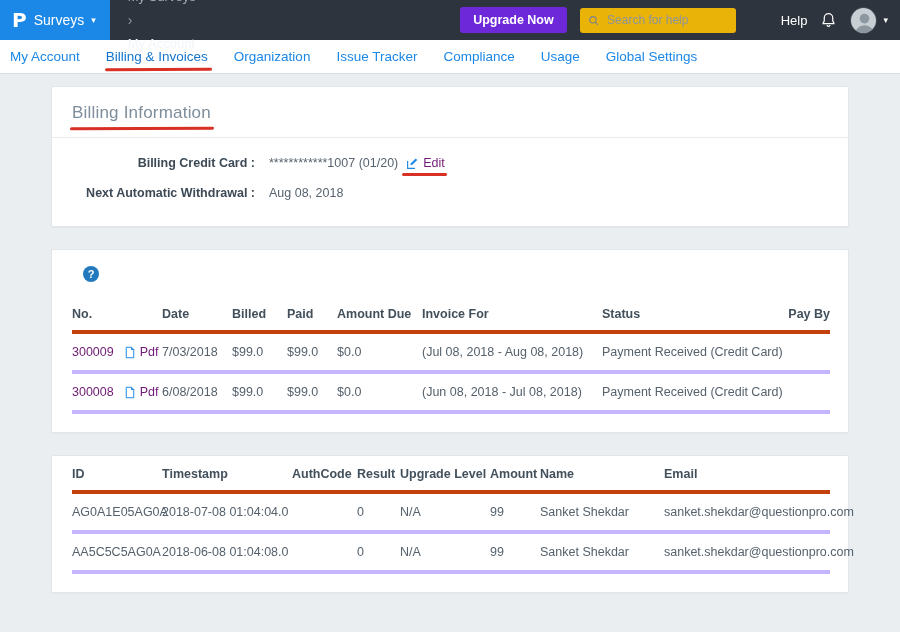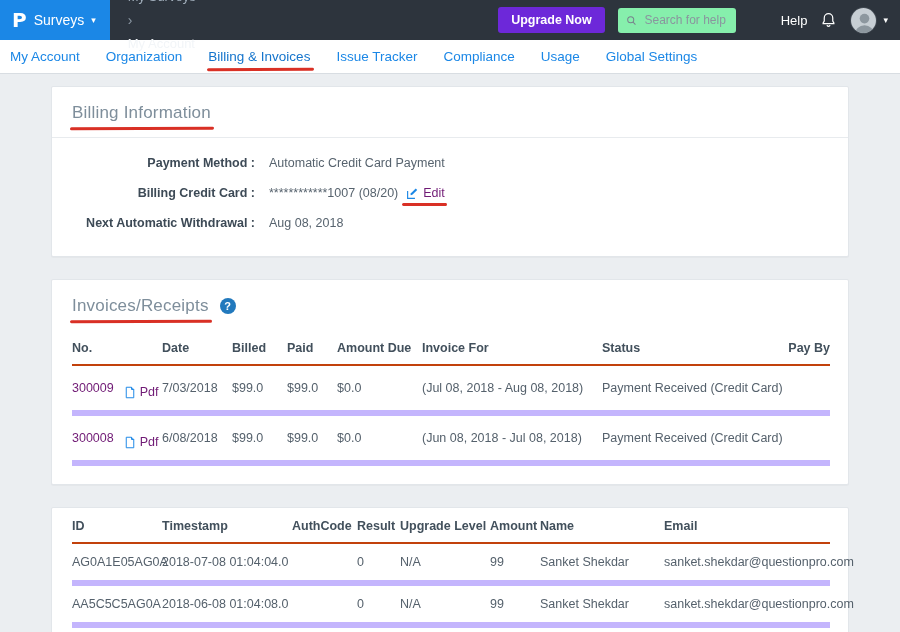--- a/index.html
+++ b/index.html
@@ -29,21 +29,21 @@
   .crumb { color:#a3b0bd; cursor:pointer; }
   .crumb.current { color:#f2f5f8; cursor:default; }
   .crumb-sep { color:#8d99a5; font-size:14px; line-height:1; }
   .topbar-right { margin-left:auto; display:flex; align-items:center; gap:13px; padding-right:12px; }
   .upgrade-btn {
     background:#6d28d9; color:#fff; border:none; border-radius:3px;
     font-size:12.5px; font-weight:bold; padding:6px 13px; cursor:pointer;
     font-family:inherit;
   }
   .searchbox {
-    background:#86efac; border-radius:3px; height:25px; width:118px;
+    background:#eab308; border-radius:3px; height:25px; width:156px;
     display:flex; align-items:center; gap:6px; padding:0 8px; cursor:text;
   }
   .search-input {
     border:none; outline:none; width:100%; font-size:12px; color:#3c4650;
     font-family:inherit; background:transparent;
   }
   .search-input::placeholder { color:#8a959e; }
   .help-link { color:#fff; font-size:13px; cursor:pointer;padding-left:32px; }
   .bell { display:flex; align-items:center; cursor:pointer; }
   .avatar-wrap { display:flex; align-items:center; gap:6px; cursor:pointer; }
@@ -104,29 +104,29 @@
     display:flex; align-items:center; gap:8px;
   }
   .edit-wrap { position:relative; display:inline-flex; align-items:center; gap:4px; cursor:pointer; }
   .link { color:#701a75; cursor:pointer; }
 
   
   .table-wrap { padding:2px 20px 18px 20px; }
   table.grid { width:100%; border-collapse:collapse; table-layout:fixed; }
   .grid th {
     text-align:left; font-weight:bold; color:#42505c; font-size:12.5px;
-    padding:9px 6px 9px 0; border-bottom:2px solid #c2410c; white-space:nowrap;
+    padding:9px 6px 9px 0; border-bottom:4px solid #c2410c; white-space:nowrap;
   }
   .grid td {
     color:#55616c; font-size:12.5px; padding:11px 6px 11px 0;
-    border-bottom:6px solid #c4b5fd; white-space:nowrap;
+    border-bottom:4px solid #c4b5fd; white-space:nowrap;
   }
   .grid .right { text-align:right; padding-right:0; }
   .no-cell { display:flex; align-items:center; gap:10px; }
-  .pdf-link { display:inline-flex; align-items:center; gap:4px; cursor:pointer;margin-top:8px; }
+  .pdf-link { display:inline-flex; align-items:center; gap:4px; cursor:pointer; }
 </style>
 </head>
 <body>
 
 <div class="page">
 
   <header class="topbar">
     <div class="brand">
       <span class="logo">P</span>
       <span class="brand-label">Surveys</span>
@@ -167,51 +167,45 @@
             <path d="M4 27a10 9 0 0 1 20 0z" fill="#8d979f"></path>
           </svg>
         </span>
         <span class="caret">▾</span>
       </div>
     </div>
   </header>
 
   <nav class="subnav">
     <a class="tab">My Account</a>
-    <a class="tab">Organization</a>
     <a class="tab active">
       <span class="tab-text">Billing &amp; Invoices</span>
       <span class="red-underline tab-underline"></span>
     </a>
+    <a class="tab">Organization</a>
     <a class="tab">Issue Tracker</a>
     <a class="tab">Compliance</a>
     <a class="tab">Usage</a>
     <a class="tab">Global Settings</a>
   </nav>
 
   <main class="content">
 
     <section class="card">
       <div class="card-head bordered">
         <h2 class="card-title">
           <span class="title-text">Billing Information</span>
           <span class="red-underline title-underline"></span>
         </h2>
       </div>
       <div class="fields">
         <div class="field-row">
-          <div class="field-label">Payment Method :</div>
-          <div class="field-value">
-            <span>Automatic Credit Card Payment</span>
-          </div>
-        </div>
-        <div class="field-row">
           <div class="field-label">Billing Credit Card :</div>
           <div class="field-value">
-            <span>************1007 (08/20)</span>
+            <span>************1007 (01/20)</span>
             <span class="edit-wrap">
               <svg class="edit-icon" viewBox="0 0 16 16" width="13" height="13">
                 <path d="M2 5v9h9" fill="none" stroke="#1b87e6" stroke-width="1.4"></path>
                 <path d="M6 10l1.8-.4 6-6L12 1.8l-6 6L5.6 9.6z" fill="#1b87e6"></path>
               </svg>
               <span class="link">Edit</span>
               <span class="red-underline edit-underline"></span>
             </span>
           </div>
         </div>
@@ -219,24 +213,20 @@
           <div class="field-label">Next Automatic Withdrawal :</div>
           <div class="field-value">
             <span>Aug 08, 2018</span>
           </div>
         </div>
       </div>
     </section>
 
     <section class="card">
       <div class="card-head">
-        <h2 class="card-title">
-          <span class="title-text">Invoices/Receipts</span>
-          <span class="red-underline title-underline"></span>
-        </h2>
         <span class="help-badge">?</span>
       </div>
       <div class="table-wrap">
         <table class="grid">
           <colgroup>
             <col style="width:90px">
               <col style="width:70px">
               <col style="width:55px">
               <col style="width:50px">
             <col style="width:85px">

